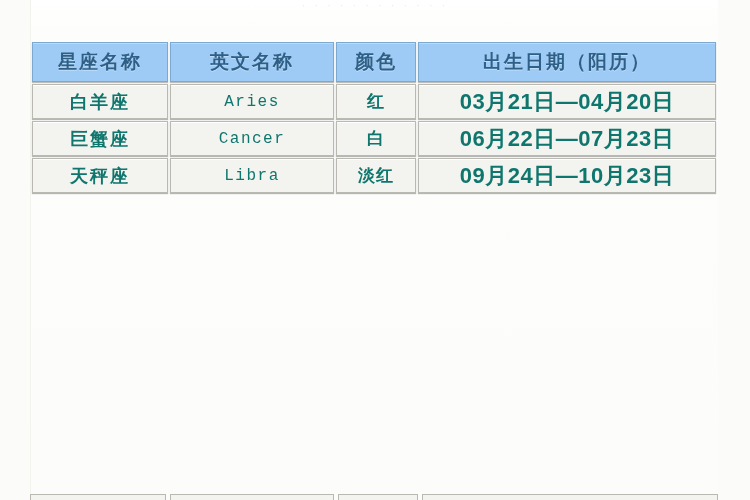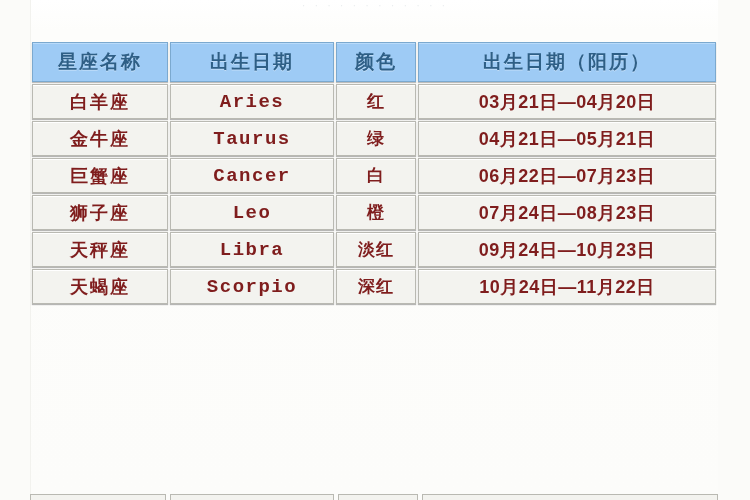--- a/index.html
+++ b/index.html
@@ -90,48 +90,48 @@
     box-shadow: inset 0 1px 0 #b9dbfa, 0 1px 1px rgba(0,0,0,0.25);
     text-shadow: 0 1px 0 rgba(255,255,255,0.35);
     padding: 0;
     font-family: "Liberation Sans", "DejaVu Sans", sans-serif;
     margin-left: 40px;
   }
 
   table.zodiac td {
     height: 33px;
     background: #f3f3ef;
-    color: #7f1d1d;
+    color: #0f766e;
     text-align: center;
     vertical-align: middle;
     border: 1px solid #b9b9b2;
     box-shadow: inset 0 1px 0 #ffffff, 0 1px 1px rgba(0,0,0,0.28);
     padding: 0;
   }
 
   td.cn-name {
     font-size: 18px;
     font-weight: 700;
     letter-spacing: 2px;
     font-family: "Liberation Sans", "DejaVu Sans", sans-serif;
   }
   td.en-name {
-    font-size: 19px;
-    font-weight: 700;
+    font-size: 16px;
+    font-weight: 400;
     letter-spacing: 1.5px;
     font-family: "Liberation Mono", "DejaVu Sans Mono", monospace;
   }
   td.color-name {
     font-size: 17px;
     font-weight: 700;
     letter-spacing: 1px;
     font-family: "Liberation Sans", "DejaVu Sans", sans-serif;
   }
   td.birth-date {
-    font-size: 18px;
+    font-size: 22px;
     font-weight: 700;
     letter-spacing: 0.5px;
     font-family: "Liberation Sans", "DejaVu Sans", sans-serif;
   }
 
   
   .clipped-row-hint {
     position: absolute;
     left: 30px;
     top: 494px;
@@ -163,62 +163,44 @@
     <table class="zodiac">
       <colgroup>
         <col class="c-name">
         <col class="c-en">
         <col class="c-color">
         <col class="c-date">
       </colgroup>
       <thead>
         <tr>
           <th>星座名称</th>
-          <th>出生日期</th>
+          <th>英文名称</th>
           <th>颜色</th>
           <th>出生日期（阳历）</th>
         </tr>
       </thead>
       <tbody id="tbody">
           <tr>
             <td class="cn-name">白羊座</td>
             <td class="en-name">Aries</td>
             <td class="color-name">红</td>
             <td class="birth-date">03月21日—04月20日</td>
           </tr>
           <tr>
-            <td class="cn-name">金牛座</td>
-            <td class="en-name">Taurus</td>
-            <td class="color-name">绿</td>
-            <td class="birth-date">04月21日—05月21日</td>
-          </tr>
-          <tr>
             <td class="cn-name">巨蟹座</td>
             <td class="en-name">Cancer</td>
             <td class="color-name">白</td>
             <td class="birth-date">06月22日—07月23日</td>
-          </tr>
-          <tr>
-            <td class="cn-name">狮子座</td>
-            <td class="en-name">Leo</td>
-            <td class="color-name">橙</td>
-            <td class="birth-date">07月24日—08月23日</td>
           </tr>
           <tr>
             <td class="cn-name">天秤座</td>
             <td class="en-name">Libra</td>
             <td class="color-name">淡红</td>
             <td class="birth-date">09月24日—10月23日</td>
           </tr>
-          <tr>
-            <td class="cn-name">天蝎座</td>
-            <td class="en-name">Scorpio</td>
-            <td class="color-name">深红</td>
-            <td class="birth-date">10月24日—11月22日</td>
-          </tr>
         </tbody>
     </table>
   </div>
 
   <div class="clipped-row-hint">
     <div class="seg" style="left:0px;   width:136px;"></div>
     <div class="seg" style="left:140px; width:164px;"></div>
     <div class="seg" style="left:308px; width:80px;"></div>
     <div class="seg" style="left:392px; width:296px;"></div>
   </div>

